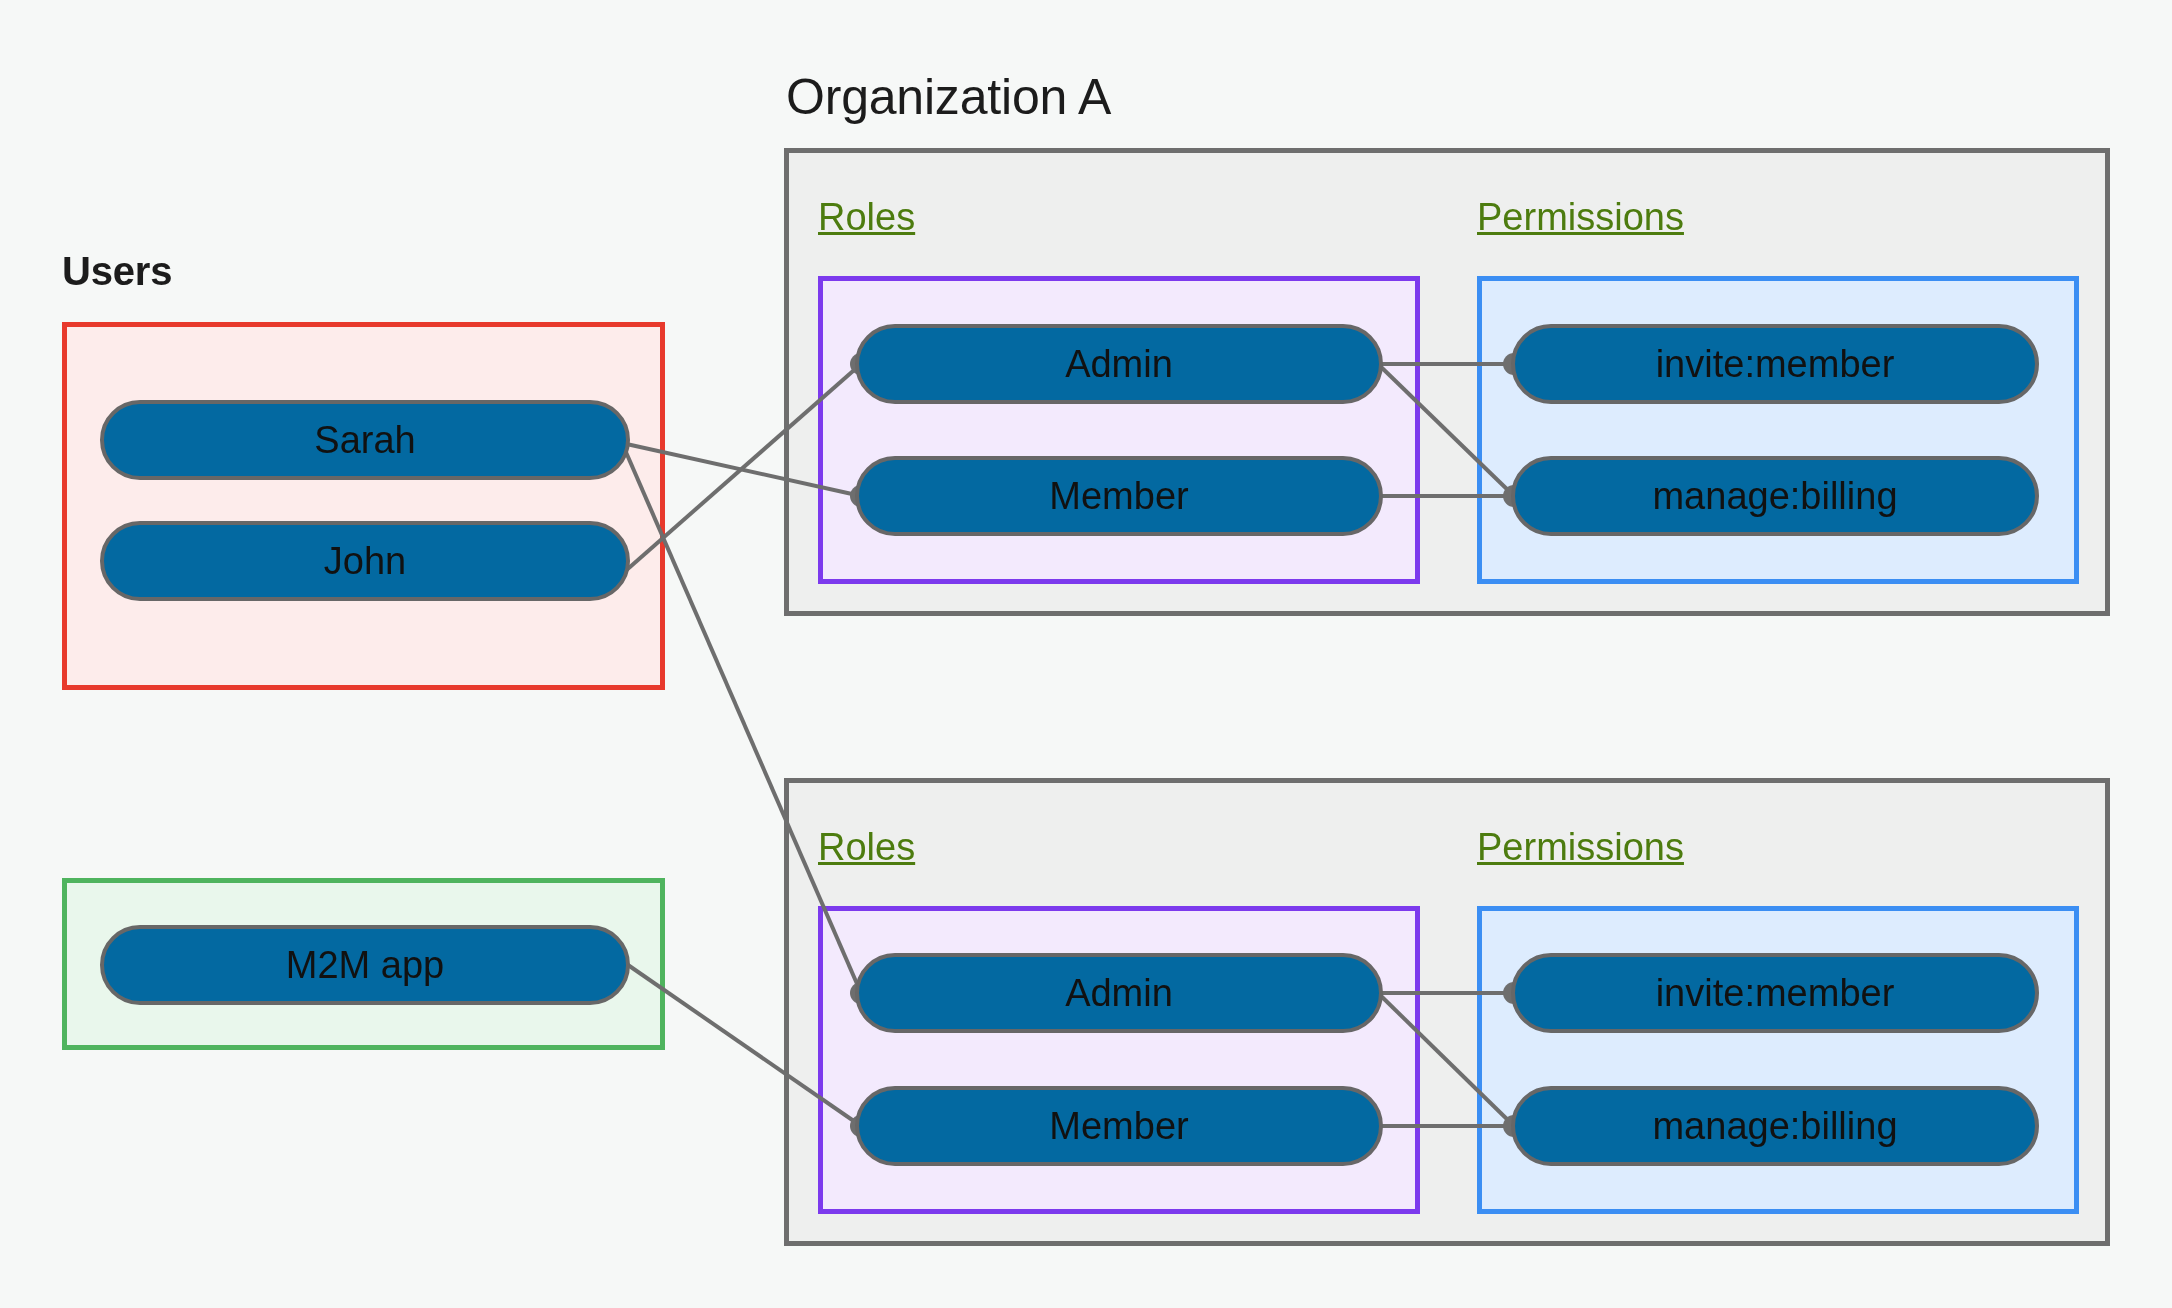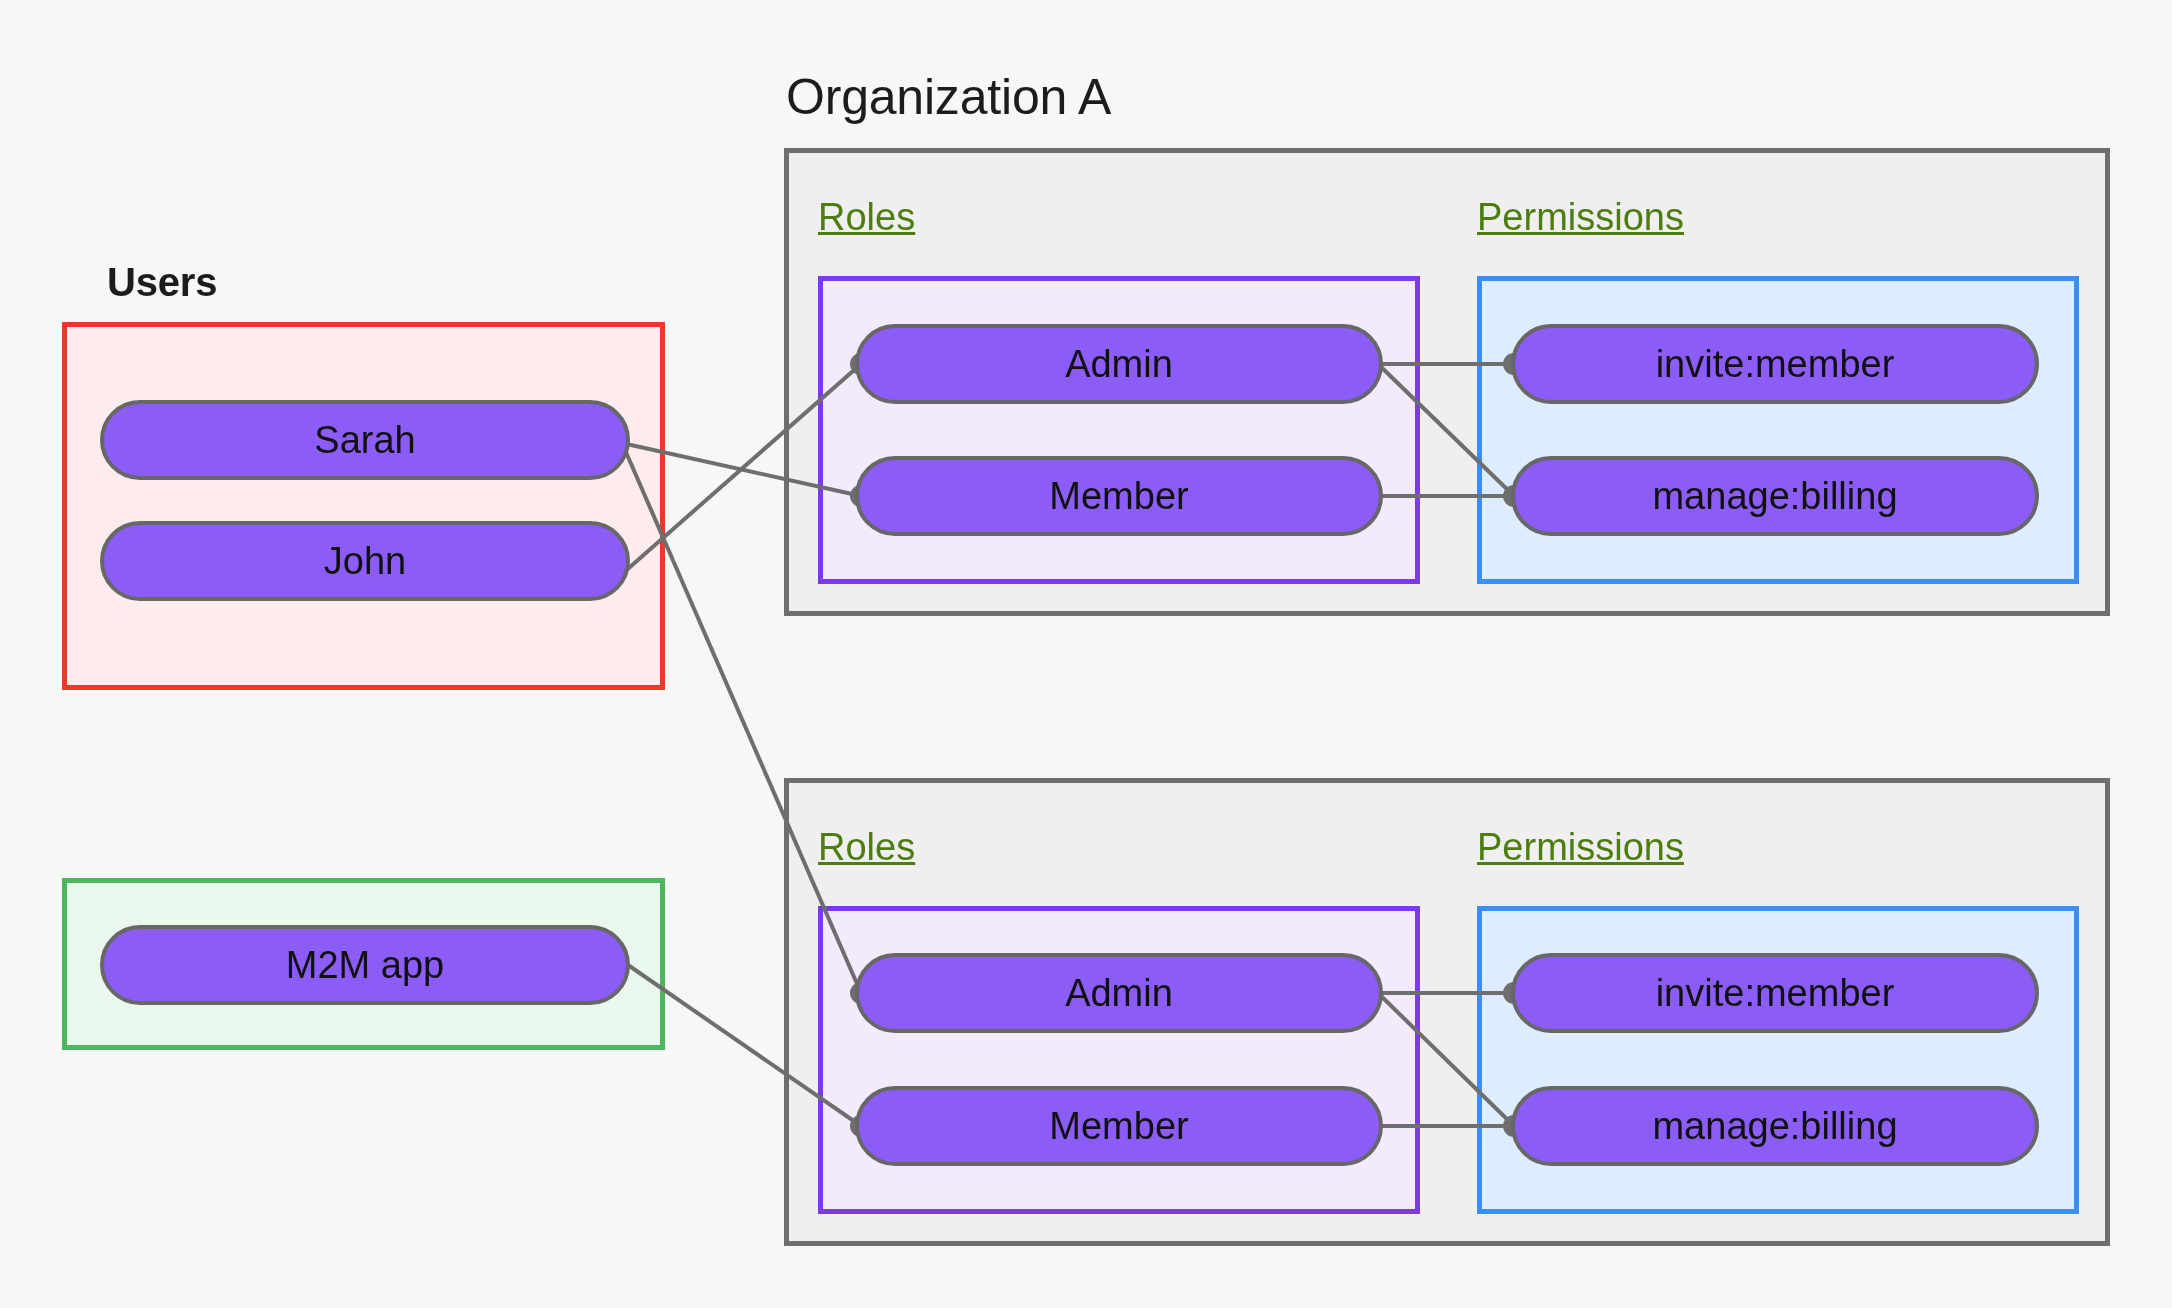--- a/index.html
+++ b/index.html
@@ -68,21 +68,21 @@
   .group-perms {
     border-width: 5px;
     border-color: #3b8ef3;
     background: #ddecfe;
   }
 
   
   .pill {
     position: absolute;
     box-sizing: border-box;
-    background: #8b5cf6;
+    background: #0369a1;
     border: 4px solid #676767;
     border-radius: 999px;
     display: flex;
     align-items: center;
     justify-content: center;
     font-size: 38px;
     color: #111111;
     font-weight: 400;
     white-space: nowrap;
     z-index: 6;
@@ -136,21 +136,21 @@
     <circle cx="861" cy="364" r="11"></circle>
     <circle cx="861" cy="496" r="11"></circle>
     <circle cx="1514" cy="364" r="11"></circle>
     <circle cx="1514" cy="496" r="11"></circle>
     <circle cx="861" cy="993" r="11"></circle>
     <circle cx="861" cy="1126" r="11"></circle>
     <circle cx="1514" cy="993" r="11"></circle>
     <circle cx="1514" cy="1126" r="11"></circle>
   </svg>
 
-  <div class="heading" style="left:62px; top:262px;margin-left:45px;">Users</div>
+  <div class="heading" style="left:62px; top:251px;">Users</div>
 
   <div class="group group-users" style="left:62px; top:322px; width:603px; height:368px;"></div>
 
   <div class="pill" style="left:100px; top:400px; width:530px; height:80px;">Sarah</div>
 
   <div class="pill" style="left:100px; top:521px; width:530px; height:80px;">John</div>
 
 
   <div class="group group-m2m" style="left:62px; top:878px; width:603px; height:172px;"></div>
 

